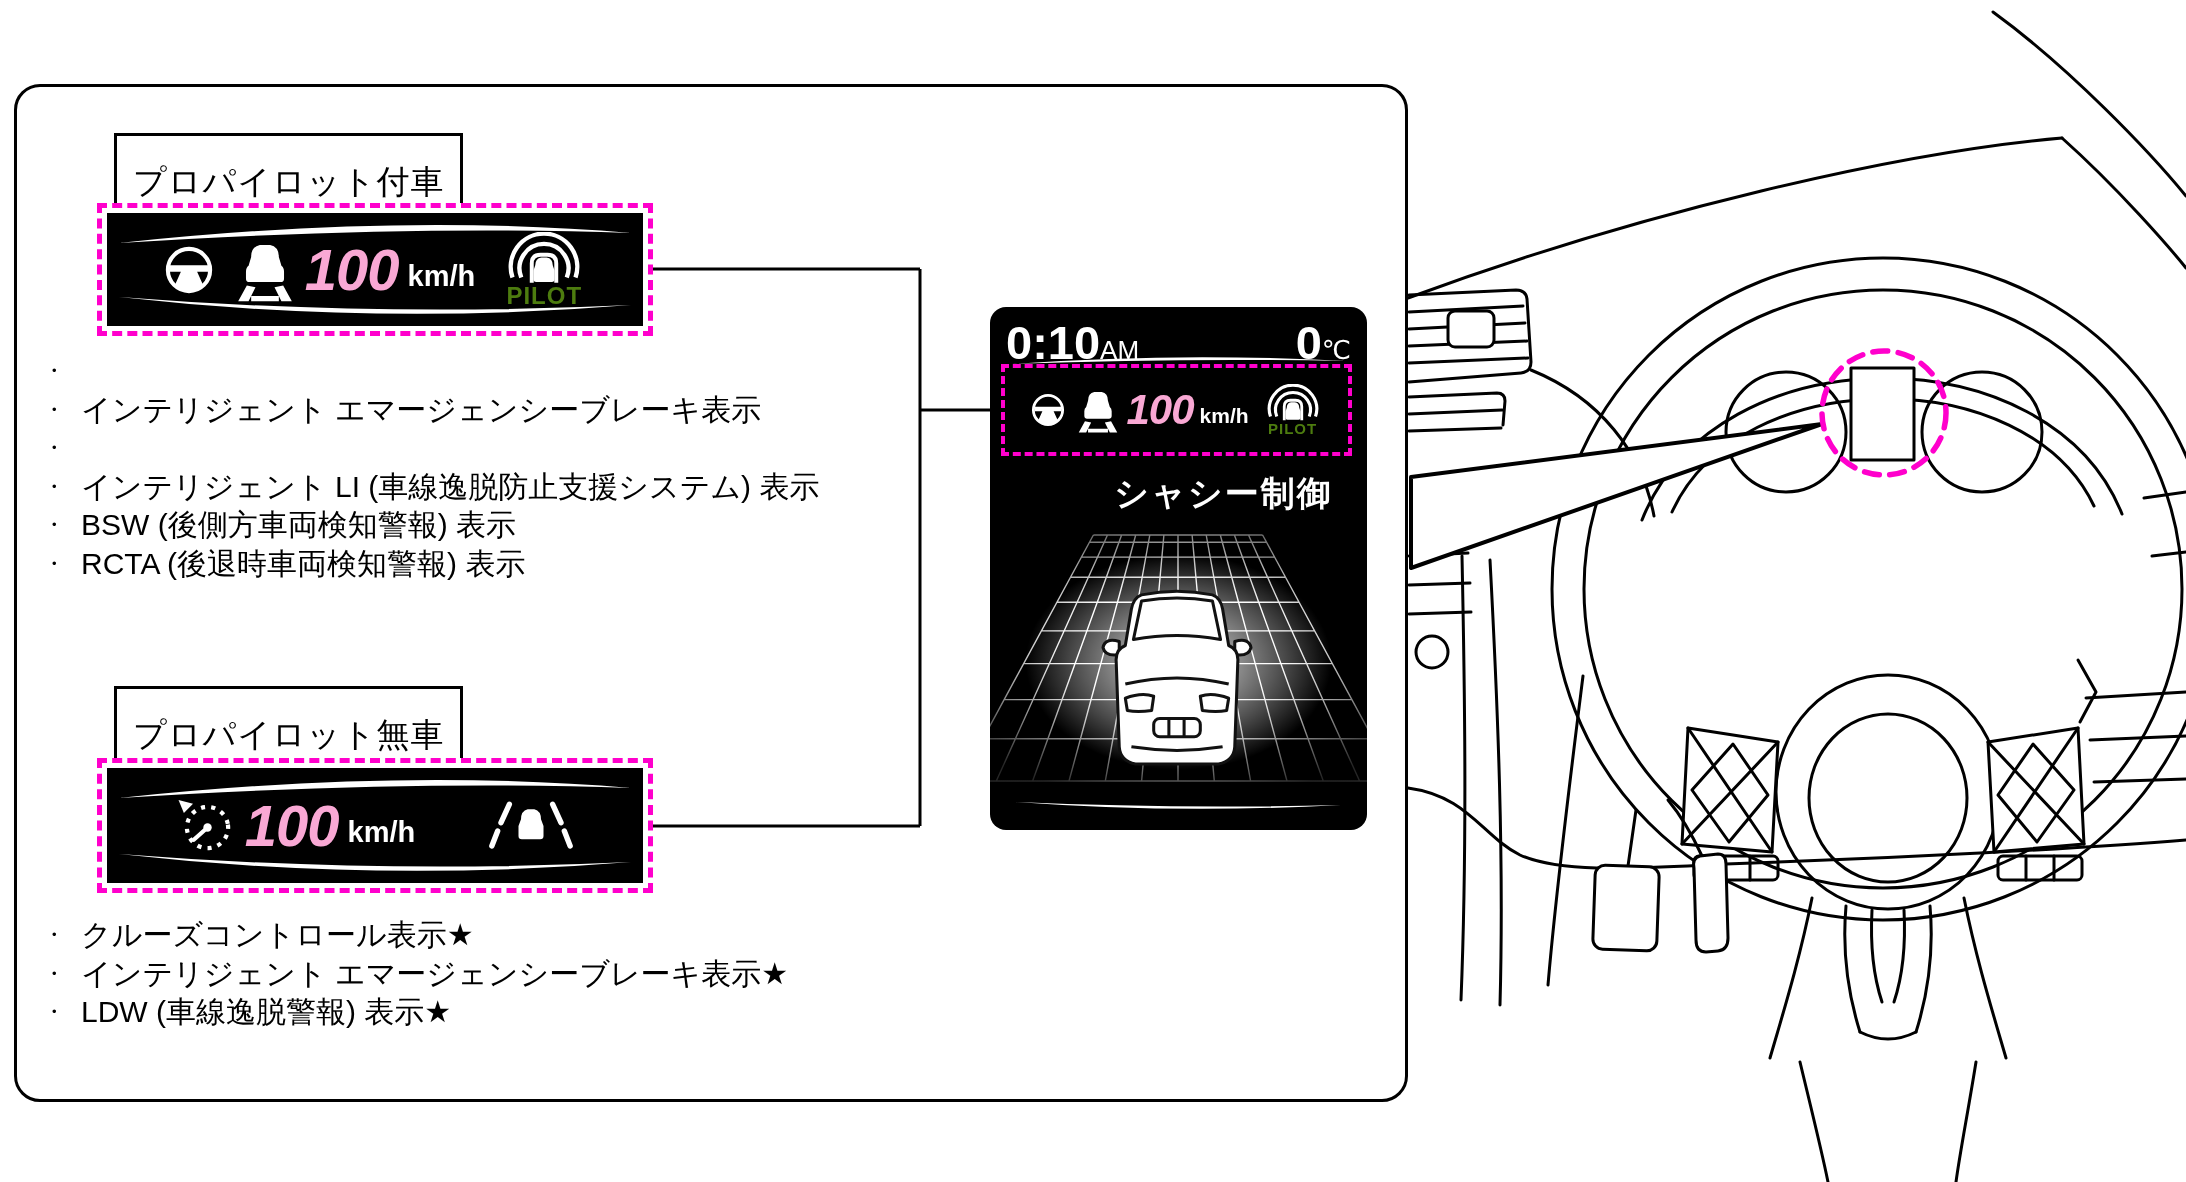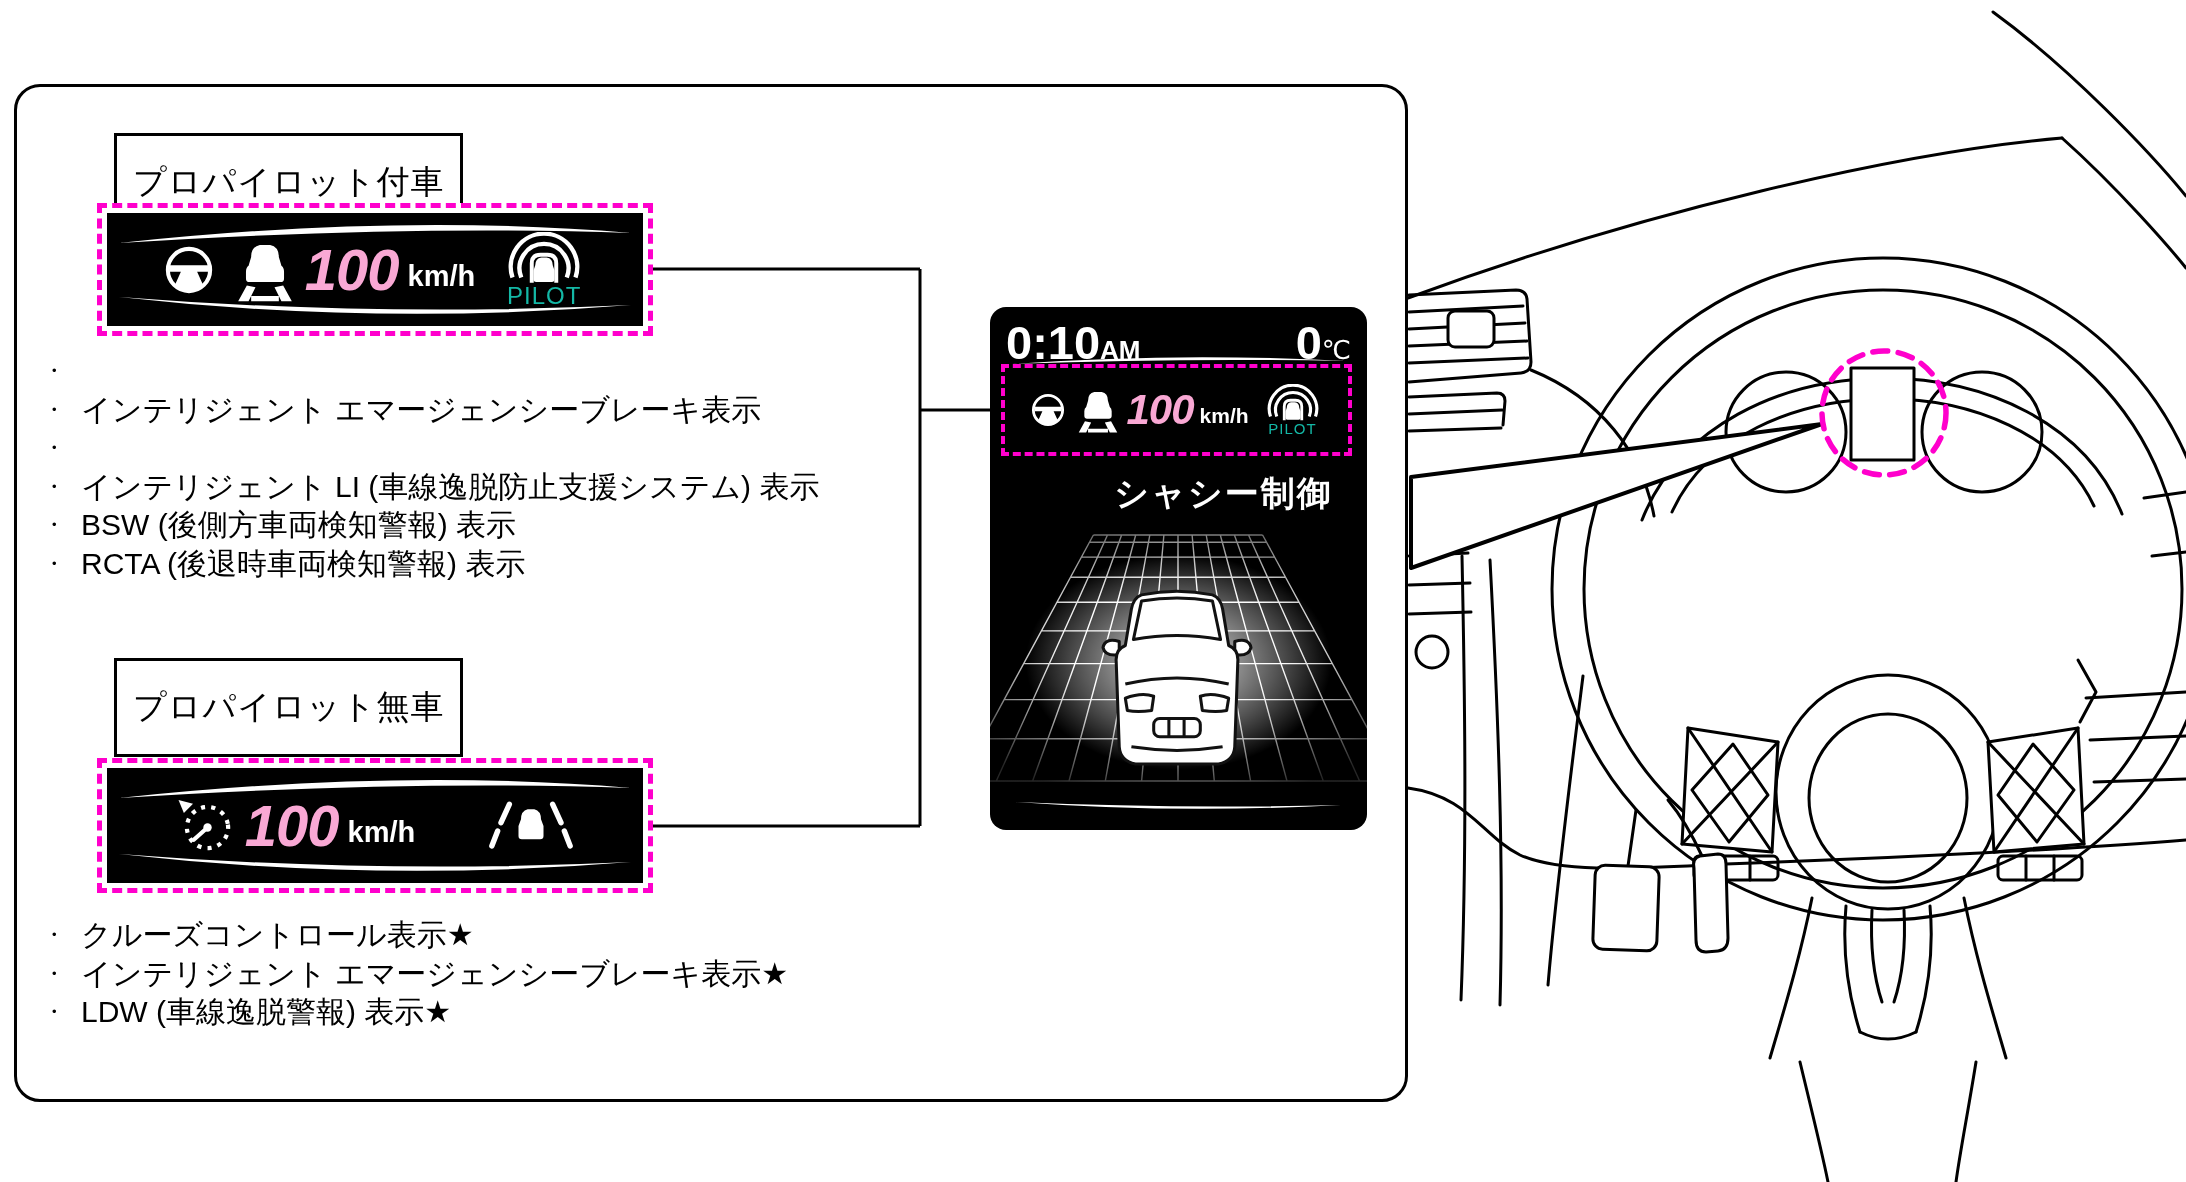--- a/index.html
+++ b/index.html
@@ -4,44 +4,44 @@
 <style>
   html,body{margin:0;padding:0;background:#fff;}
   body{width:2186px;height:1182px;position:relative;overflow:hidden;
        font-family:"Liberation Sans","DejaVu Sans",sans-serif;color:#000;}
   .abs{position:absolute;}
   
   #container{left:14px;top:84px;width:1388px;height:1012px;border:3.5px solid #000;border-radius:26px;background:#fff;z-index:0;}
   #connectors{left:0;top:0;width:2186px;height:1182px;z-index:1;pointer-events:none;}
   .label-box{border:3px solid #000;background:#fff;padding:24px 16px;font-size:33px;letter-spacing:1px;z-index:2;white-space:nowrap;}
   #label1{left:114px;top:133px;}
-  #label2{left:114px;top:658px;}
+  #label2{left:114px;top:686px;}
   
   .strip-wrap{border:5px dashed #FF00CC;padding:5px;background:#fff;z-index:2;}
   #strip1{left:97px;top:203px;width:536px;height:113px;}
   #strip2{left:97px;top:758px;width:536px;height:115px;}
   .strip{position:relative;width:100%;height:100%;background:#000;overflow:hidden;
          display:flex;align-items:center;justify-content:center;}
   .strip svg.lens{position:absolute;left:0;top:0;width:100%;height:100%;}
   .row{position:relative;display:flex;align-items:center;z-index:3;}
   .spd{color:#f9a8d4;font-weight:700;font-size:58px;line-height:1;letter-spacing:-1px;font-style:italic;}
   .unit{color:#fff;font-weight:700;font-size:29px;line-height:1;margin-left:9px;margin-top:14px;}
   .pilot-blk{display:flex;flex-direction:column;align-items:center;line-height:1;}
-  .pilot-txt{color:#14b8a6;font-size:24px;font-weight:400;letter-spacing:1px;margin-top:-4px;}
+  .pilot-txt{color:#4d7c0f;font-size:24px;font-weight:700;letter-spacing:1px;margin-top:-4px;}
   
   .blist{z-index:2;font-size:30px;line-height:38.5px;white-space:nowrap;}
   .blist .li{display:flex;}
   .blist .bu{width:38px;font-size:22px;display:inline-block;}
   #list1{left:43px;top:352px;}
   #list2{left:43px;top:916px;}
   
   #display{left:990px;top:307px;width:377px;height:523px;background:#000;border-radius:16px;z-index:2;overflow:hidden;}
   #clockrow{left:16px;top:12px;right:16px;display:flex;justify-content:space-between;align-items:baseline;color:#fff;}
   .big{font-size:47px;font-weight:700;line-height:1;}
-  .small{font-size:26px;font-weight:700;}
+  .small{font-size:26px;font-weight:400;}
   #disp-arc-top{left:16px;top:45px;width:345px;height:14px;}
   #disp-strip{left:11px;top:57px;width:343px;height:84px;border:4px dashed #FF00CC;background:#000;
               display:flex;align-items:center;justify-content:center;}
   .spd.mini{font-size:42px;}
   .unit.mini{font-size:21px;margin-top:10px;margin-left:6px;}
   .pilot-txt.mini{font-size:15px;margin-top:-3px;}
   #disp-title{left:0;top:164px;width:100%;text-align:center;color:#fff;font-size:34px;font-weight:700;letter-spacing:2px;margin-left:45px;}
   #gridarea{left:0;top:222px;width:377px;height:266px;}
   #glow{left:0;top:222px;width:377px;height:266px;
         background:radial-gradient(ellipse 52% 52% at 50% 50%, rgba(255,255,255,.9), rgba(255,255,255,.28) 55%, transparent 78%);}

